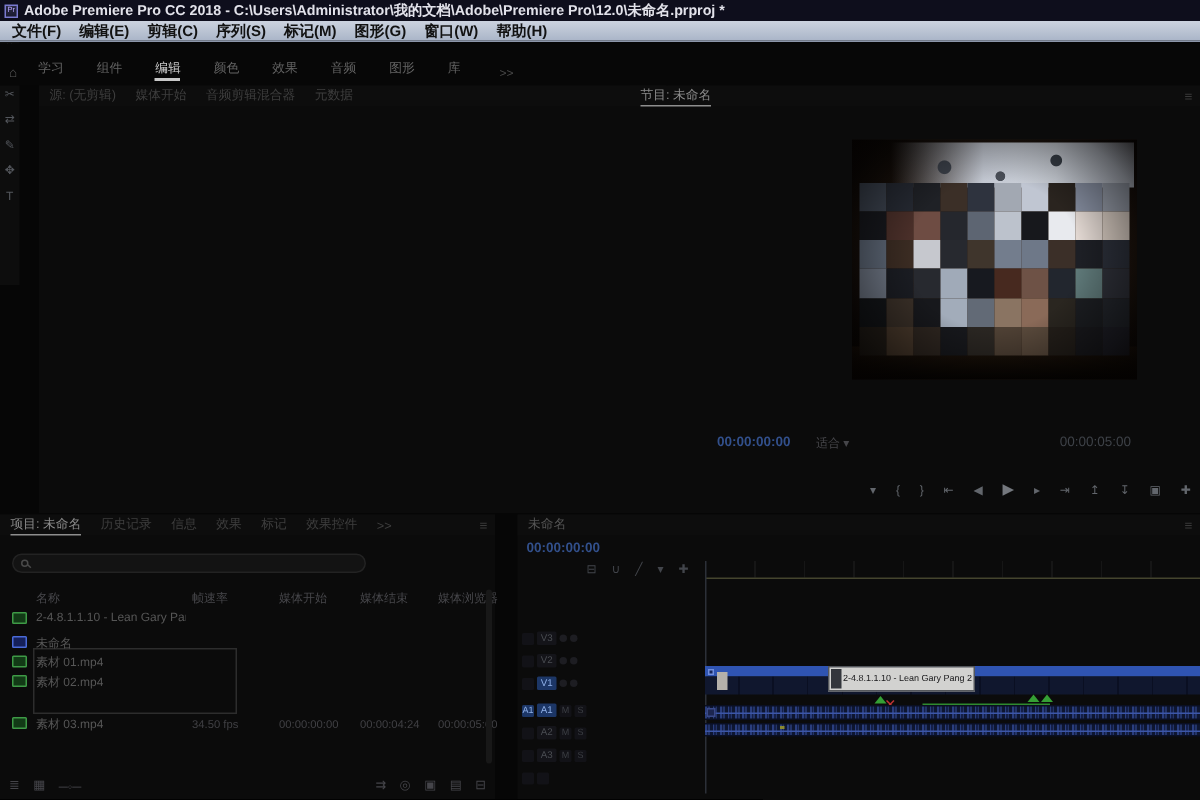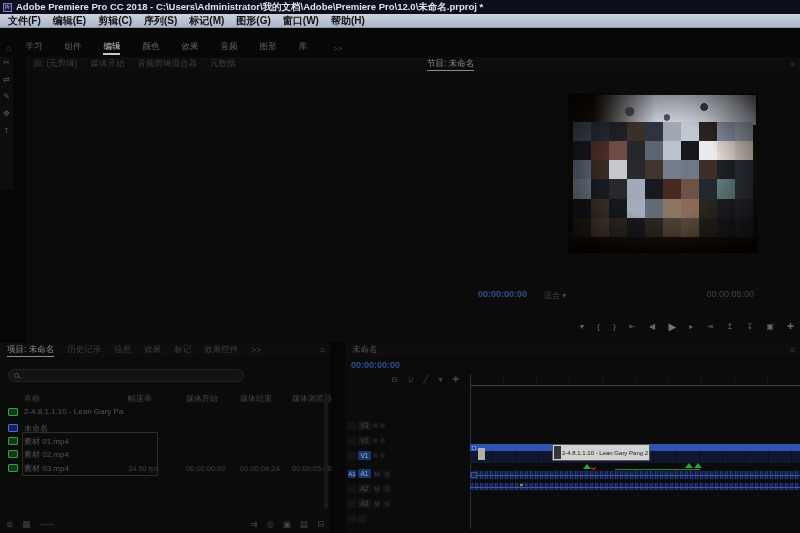--- a/index.html
+++ b/index.html
@@ -283,21 +283,21 @@
           <div class="pp-item-name">未命名</div>
         </div>
         <div class="pp-row" style="top: 92px;">
           <div class="pp-item-icon clip"></div>
           <div class="pp-item-name">素材 01.mp4</div>
         </div>
         <div class="pp-row" style="top: 105px;">
           <div class="pp-item-icon clip"></div>
           <div class="pp-item-name">素材 02.mp4</div>
         </div>
-        <div class="pp-row" style="top: 119px;">
+        <div class="pp-row" style="top: 133px;">
           <div class="pp-item-icon clip"></div>
           <div class="pp-item-name">素材 03.mp4</div>
           <div class="pp-val" style="left: 128px;">34.50 fps</div>
           <div class="pp-val" style="left: 186px;">00:00:00:00</div>
           <div class="pp-val" style="left: 240px;">00:00:04:24</div>
           <div class="pp-val" style="left: 292px;">00:00:05:00</div>
         </div>
       </div>
     <div id="pp-toolbar">
         <span class="pp-tool">≣</span>

